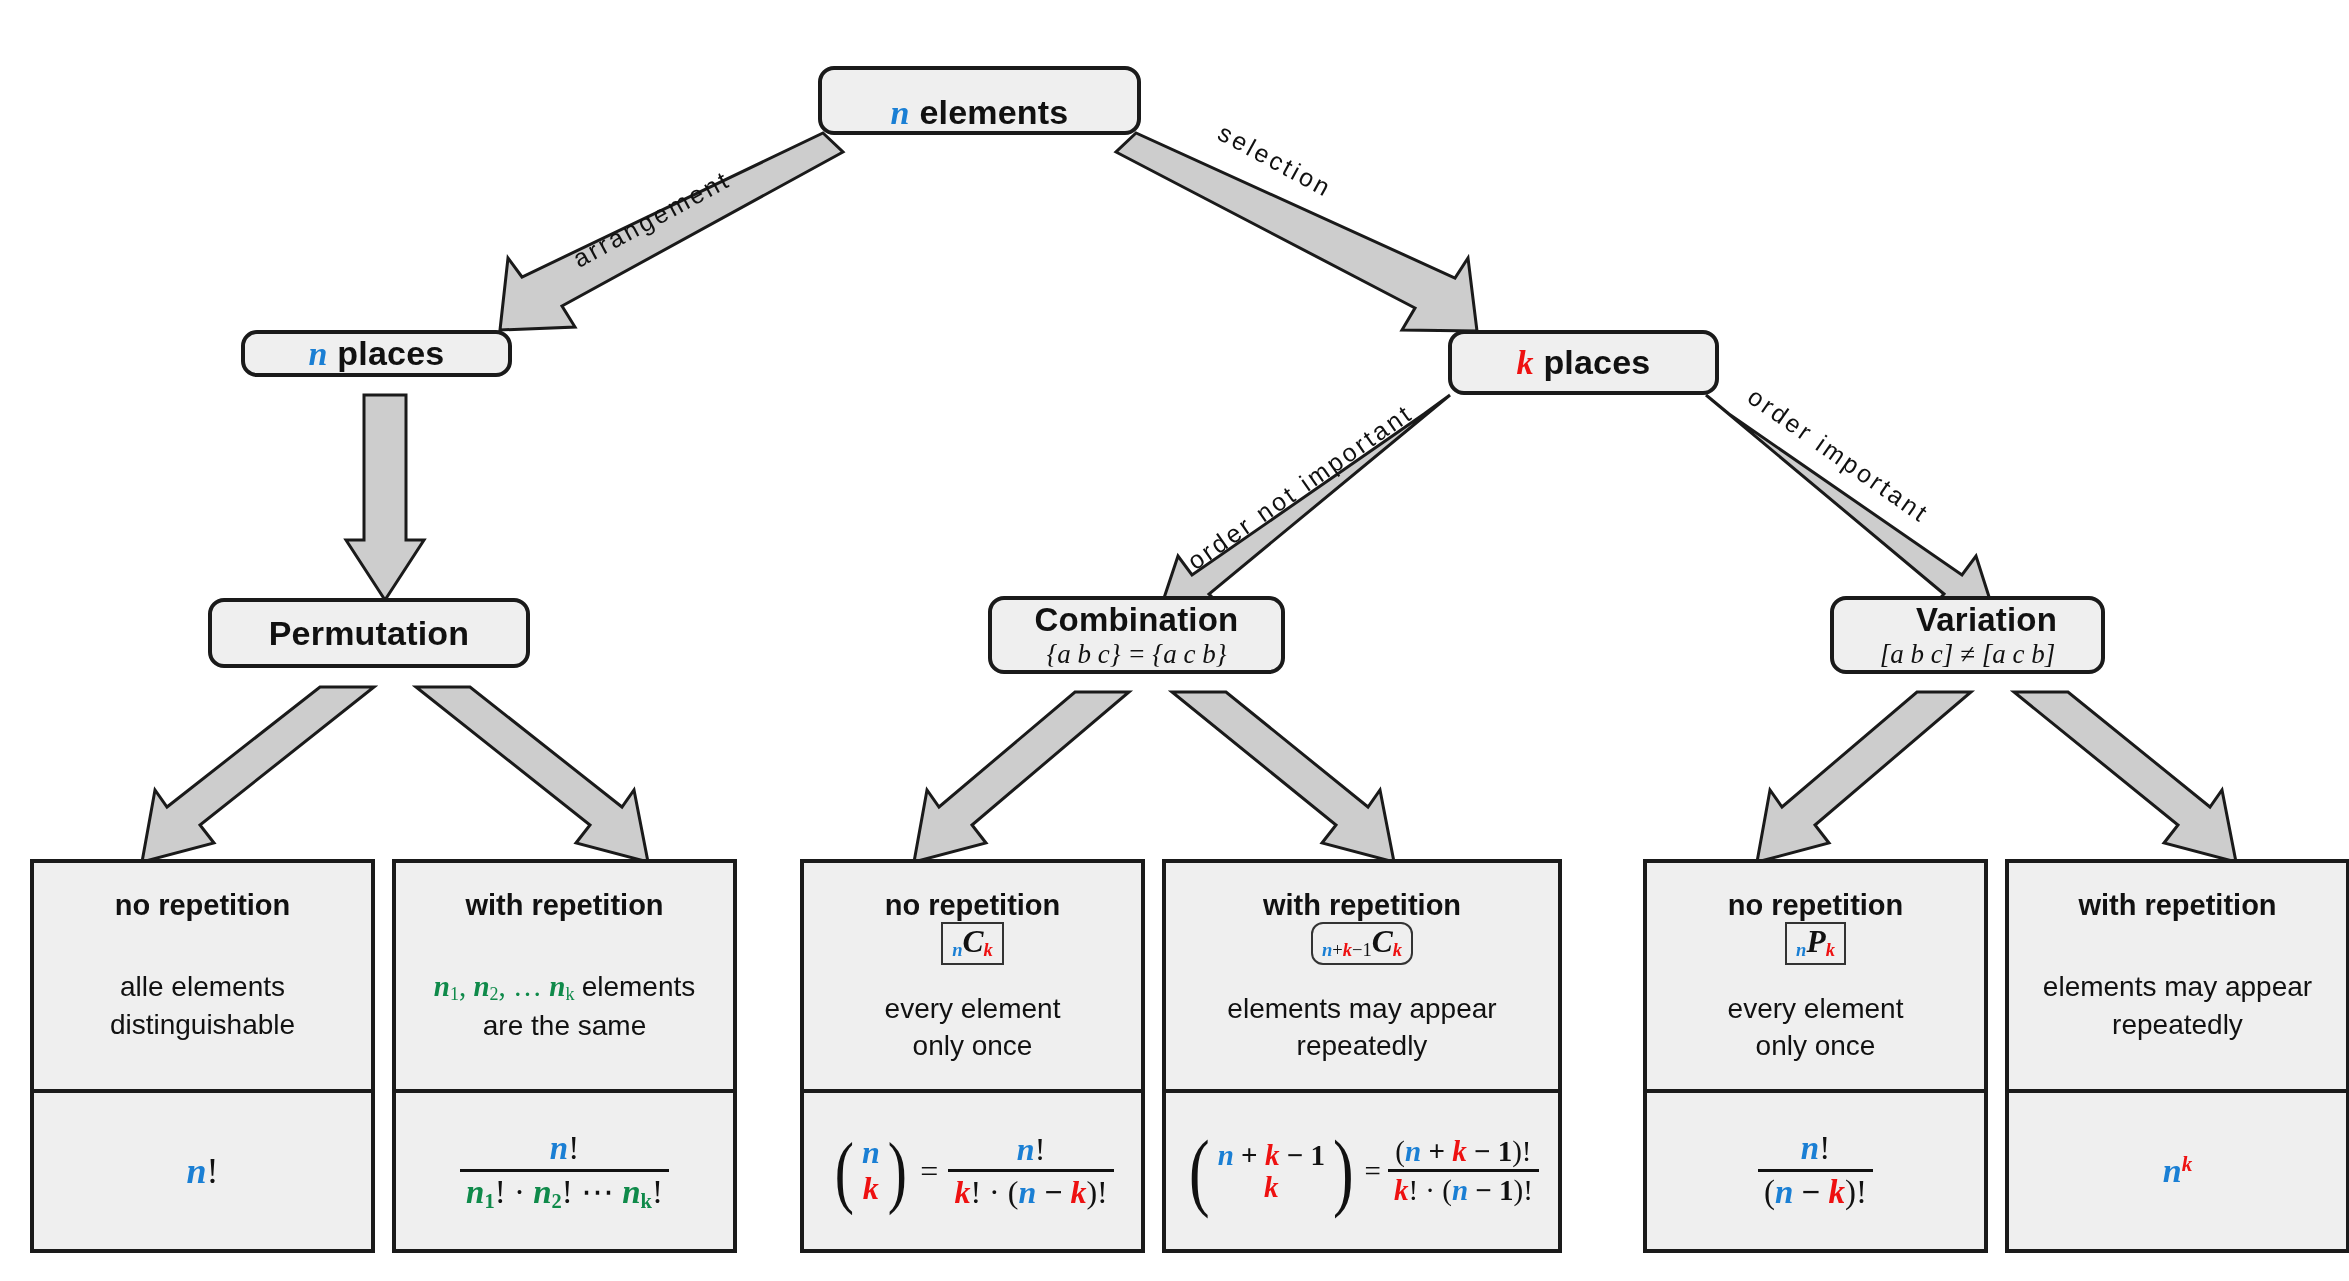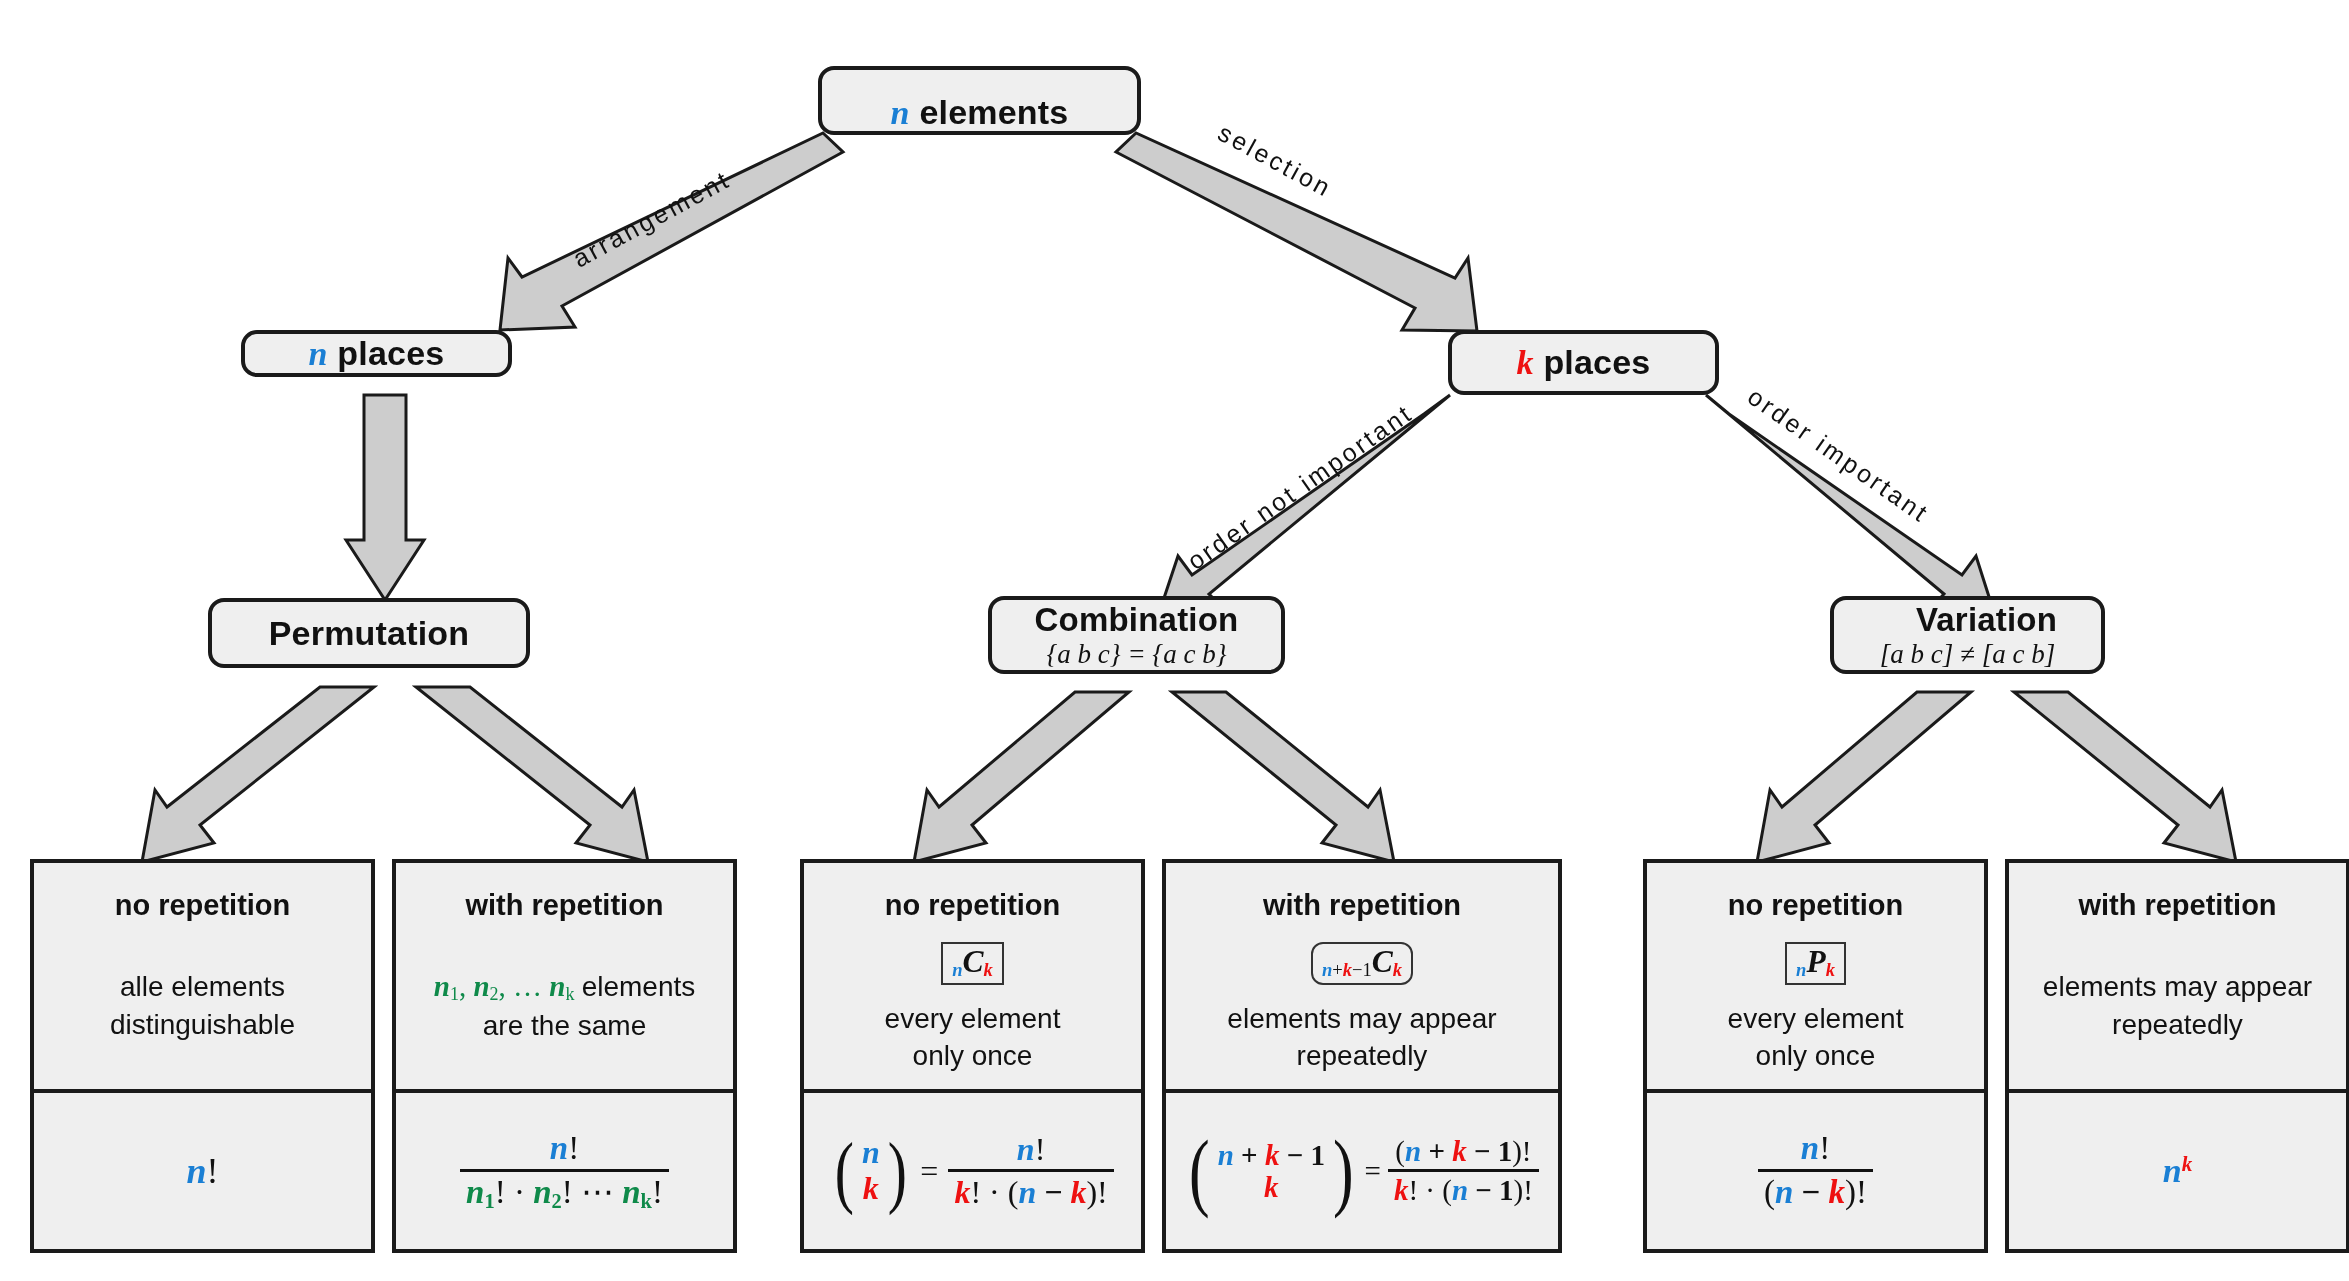--- a/index.html
+++ b/index.html
@@ -25,21 +25,21 @@
   .leaf{
     position:absolute;box-sizing:border-box;
     background:#efefef;border:4px solid #1a1a1a;
     display:flex;flex-direction:column;z-index:5;
   }
   .leaf .top{
     flex:1 1 auto;display:flex;flex-direction:column;align-items:center;
     border-bottom:4px solid #1a1a1a;padding-top:26px;
   }
   .leaf .head{font-weight:bold;font-size:29px;color:#111;line-height:1.15;}
-  .leaf .nota{margin-top:20px;text-decoration:underline;}
+  .leaf .nota{margin-top:0;text-decoration:underline;}
   .leaf .desc{margin-top:auto;margin-bottom:auto;font-size:28px;color:#111;line-height:1.33;text-align:center;padding:0 8px;}
   .leaf .bottom{
     height:156px;flex:0 0 156px;display:flex;align-items:center;justify-content:center;
   }
 
   
   .m{font-family:"Liberation Serif", serif;color:#111;}
   .mi{font-family:"Liberation Serif", serif;font-style:italic;font-weight:bold;}
   .blue{color:#1a7fd4;}
   .red{color:#ee1111;}

